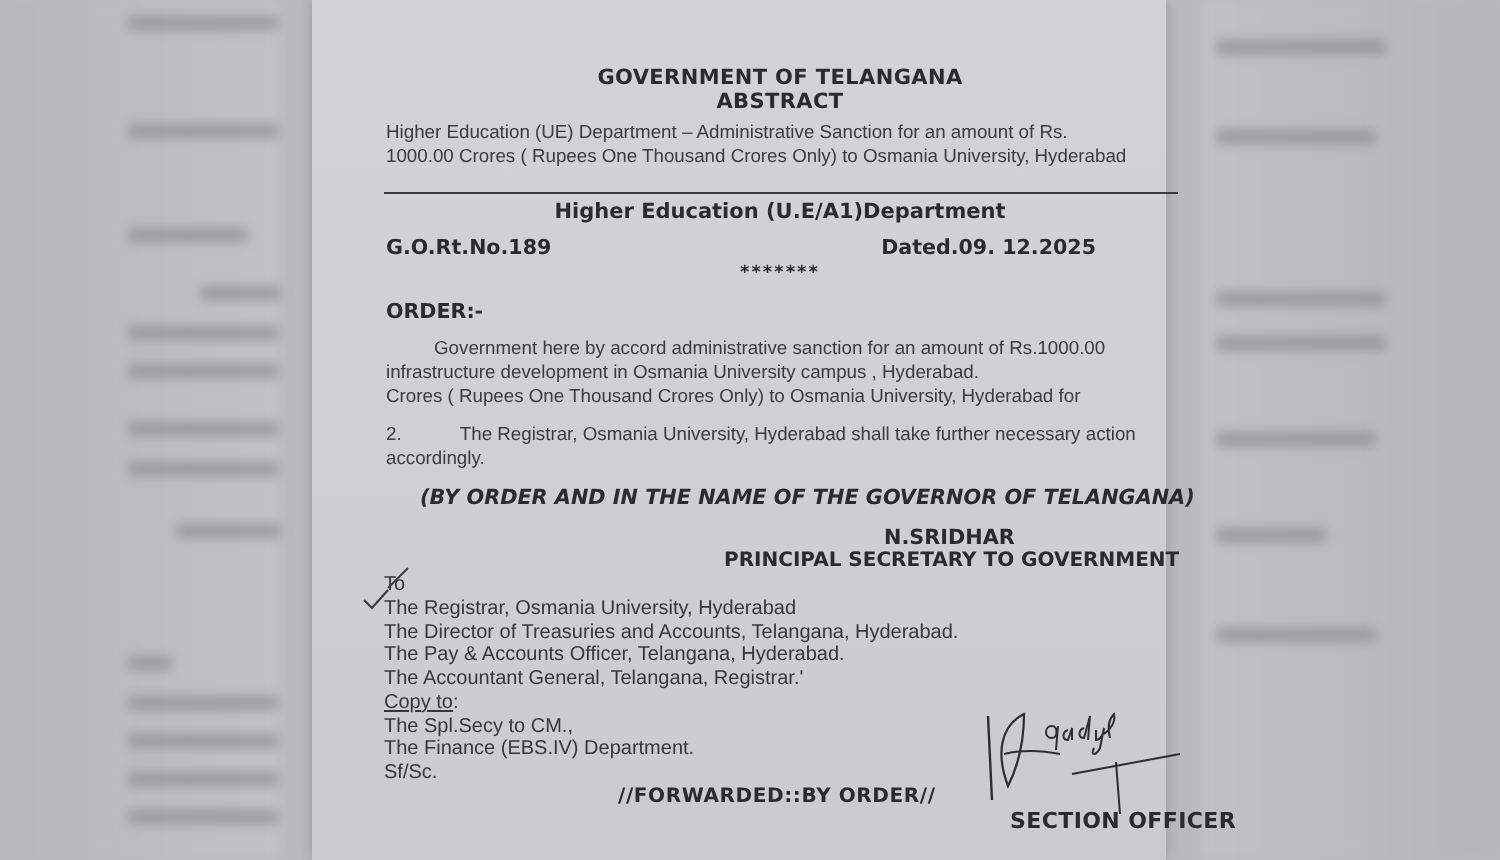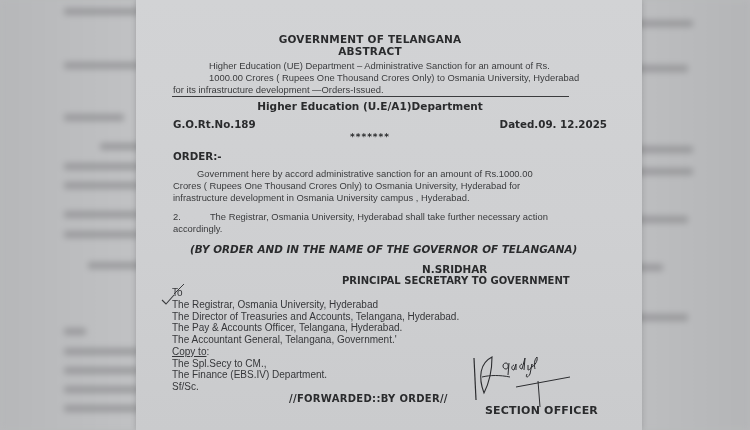--- a/index.html
+++ b/index.html
@@ -8,32 +8,32 @@
     background:#b9babc;
     font-family:"DejaVu Sans", sans-serif;
   }
   
   .bg-blur { position:absolute; top:0; bottom:0; filter:blur(3px); }
   .bg-left { left:0; width:140px; background:linear-gradient(90deg,#b6b7b9,#c1c2c4); }
   .bg-right { right:0; width:150px; background:linear-gradient(90deg,#c0c1c3,#b4b5b7); }
   .bg-line { position:absolute; height:7px; background:#8d8e90; border-radius:2px; opacity:.75; }
 
   .paper {
-    position:absolute; left:136px; top:0; width:506px; height:430px;
+    position:absolute; left:156px; top:0; width:427px; height:430px;
     background:linear-gradient(180deg,#d2d3d5 0%,#cfd0d2 50%,#cacbcd 100%);
     box-shadow:0 0 6px rgba(0,0,0,.18);
     color:#2a2b2d;
   }
   .abs { position:absolute; white-space:nowrap; }
   .b { font-weight:bold; }
   .c { text-align:center; }
   .hdr { font-size:10.5px; letter-spacing:.2px; }
   .body-txt { font-family:"Liberation Sans", sans-serif; font-size:9.4px; color:#3a3b3d; }
   .mono-ish { font-family:Liberation Sans, sans-serif; font-size:10px; color:#36373a; }
-  .justify-line { display:flex; justify-content:space-between;margin-left:36px; }
+  .justify-line { display:flex; justify-content:space-between; }
   .rule { position:absolute; left:36px; width:397px; height:1.2px; background:#3a3b3d; }
   .u { text-decoration:underline; }
   svg { position:absolute; overflow:visible; }
 </style>
 </head>
 <body>
 
 <div class="bg-blur bg-left">
   <div class="bg-line" style="left:64px;top:8px;width:75px;"></div>
   <div class="bg-line" style="left:64px;top:62px;width:75px;"></div>
@@ -65,38 +65,37 @@
   <div class="abs b hdr c" style="left:0;width:468px;top:33px;">GOVERNMENT OF TELANGANA</div>
   <div class="abs b hdr c" style="left:0;width:468px;top:45px;">ABSTRACT</div>
 
   <div class="abs body-txt" style="left:37px;top:60px;width:395px;">
     <div class="justify-line" style="height:12px;">
         <span>Higher Education (UE) Department – Administrative Sanction for an amount of  Rs.</span>
       </div>
     <div class="justify-line" style="height:12px;">
         <span>1000.00 Crores ( Rupees One Thousand Crores Only) to  Osmania University, Hyderabad</span>
       </div>
-    <div style="height:12px;"><span>for its  infrastructure development —Orders-Issued.</span></div>
   </div>
 
   <div class="rule" style="top:96px;"></div>
 
   <div class="abs b c" style="left:0;width:468px;top:100px;font-size:10.5px;">Higher Education (U.E/A1)Department</div>
 
   <div class="abs b" style="left:37px;top:118px;font-size:10.3px;">G.O.Rt.No.189</div>
   <div class="abs b" style="right:35px;top:118px;font-size:10.3px;">Dated.09. 12.2025</div>
 
   <div class="abs b c" style="left:0;width:468px;top:132px;font-size:9px;letter-spacing:1px;">*******</div>
 
   <div class="abs b" style="left:37px;top:150px;font-size:10.3px;">ORDER:-</div>
 
   <div class="abs body-txt" style="left:37px;top:168px;width:395px;">
     <div style="height:12px;padding-left:24px;"><span>Government here by accord administrative sanction for an amount of  Rs.1000.00</span></div>
+    <div style="height:12px;"><span>infrastructure development in Osmania University campus , Hyderabad.</span></div>
     <div style="height:12px;"><span>Crores ( Rupees One Thousand Crores Only) to Osmania University, Hyderabad for</span></div>
-    <div style="height:12px;"><span>infrastructure development in Osmania University campus , Hyderabad.</span></div>
   </div>
 
   <div class="abs body-txt" style="left:37px;top:211px;width:395px;">
     <div style="height:12px;">
       <span>2.</span>
       <span style="display:inline-block;width:24px;"></span>
       <span>The Registrar, Osmania University, Hyderabad shall take further necessary action</span>
     </div>
     <div style="height:12px;"><span>accordingly.</span></div>
   </div>
@@ -109,21 +108,21 @@
   <div class="abs mono-ish" style="left:36px;top:287px;">To</div>
   <svg style="left:22px;top:282px;" width="30" height="30">
     <path d="M26 2 L16 12" stroke="#3b3c3f" stroke-width="1" fill="none"></path>
     <path d="M4 18 L8 22 L16 13" stroke="#3b3c3f" stroke-width="1.1" fill="none"></path>
   </svg>
 
   <div class="abs mono-ish" style="left:36px;top:299px;line-height:11.7px;">
     <div>The Registrar, Osmania University, Hyderabad</div>
     <div>The Director of Treasuries and Accounts, Telangana, Hyderabad.</div>
     <div>The Pay &amp; Accounts Officer, Telangana, Hyderabad.</div>
-    <div>The Accountant General, Telangana, Government.'</div>
+    <div>The Accountant General, Telangana, Registrar.'</div>
     <div><span class="u">Copy to</span><span>:</span></div>
     <div>The Spl.Secy to CM.,</div>
     <div>The Finance (EBS.IV) Department.</div>
     <div>Sf/Sc.</div>
   </div>
 
   <div class="abs b" style="left:153px;top:393px;font-size:10px;letter-spacing:.3px;">//FORWARDED::BY ORDER//</div>
 
   <svg style="left:334px;top:355px;" width="120" height="55">
     <path d="M4 3 L6 45" stroke="#2c2d30" stroke-width="1.2" fill="none"></path>

